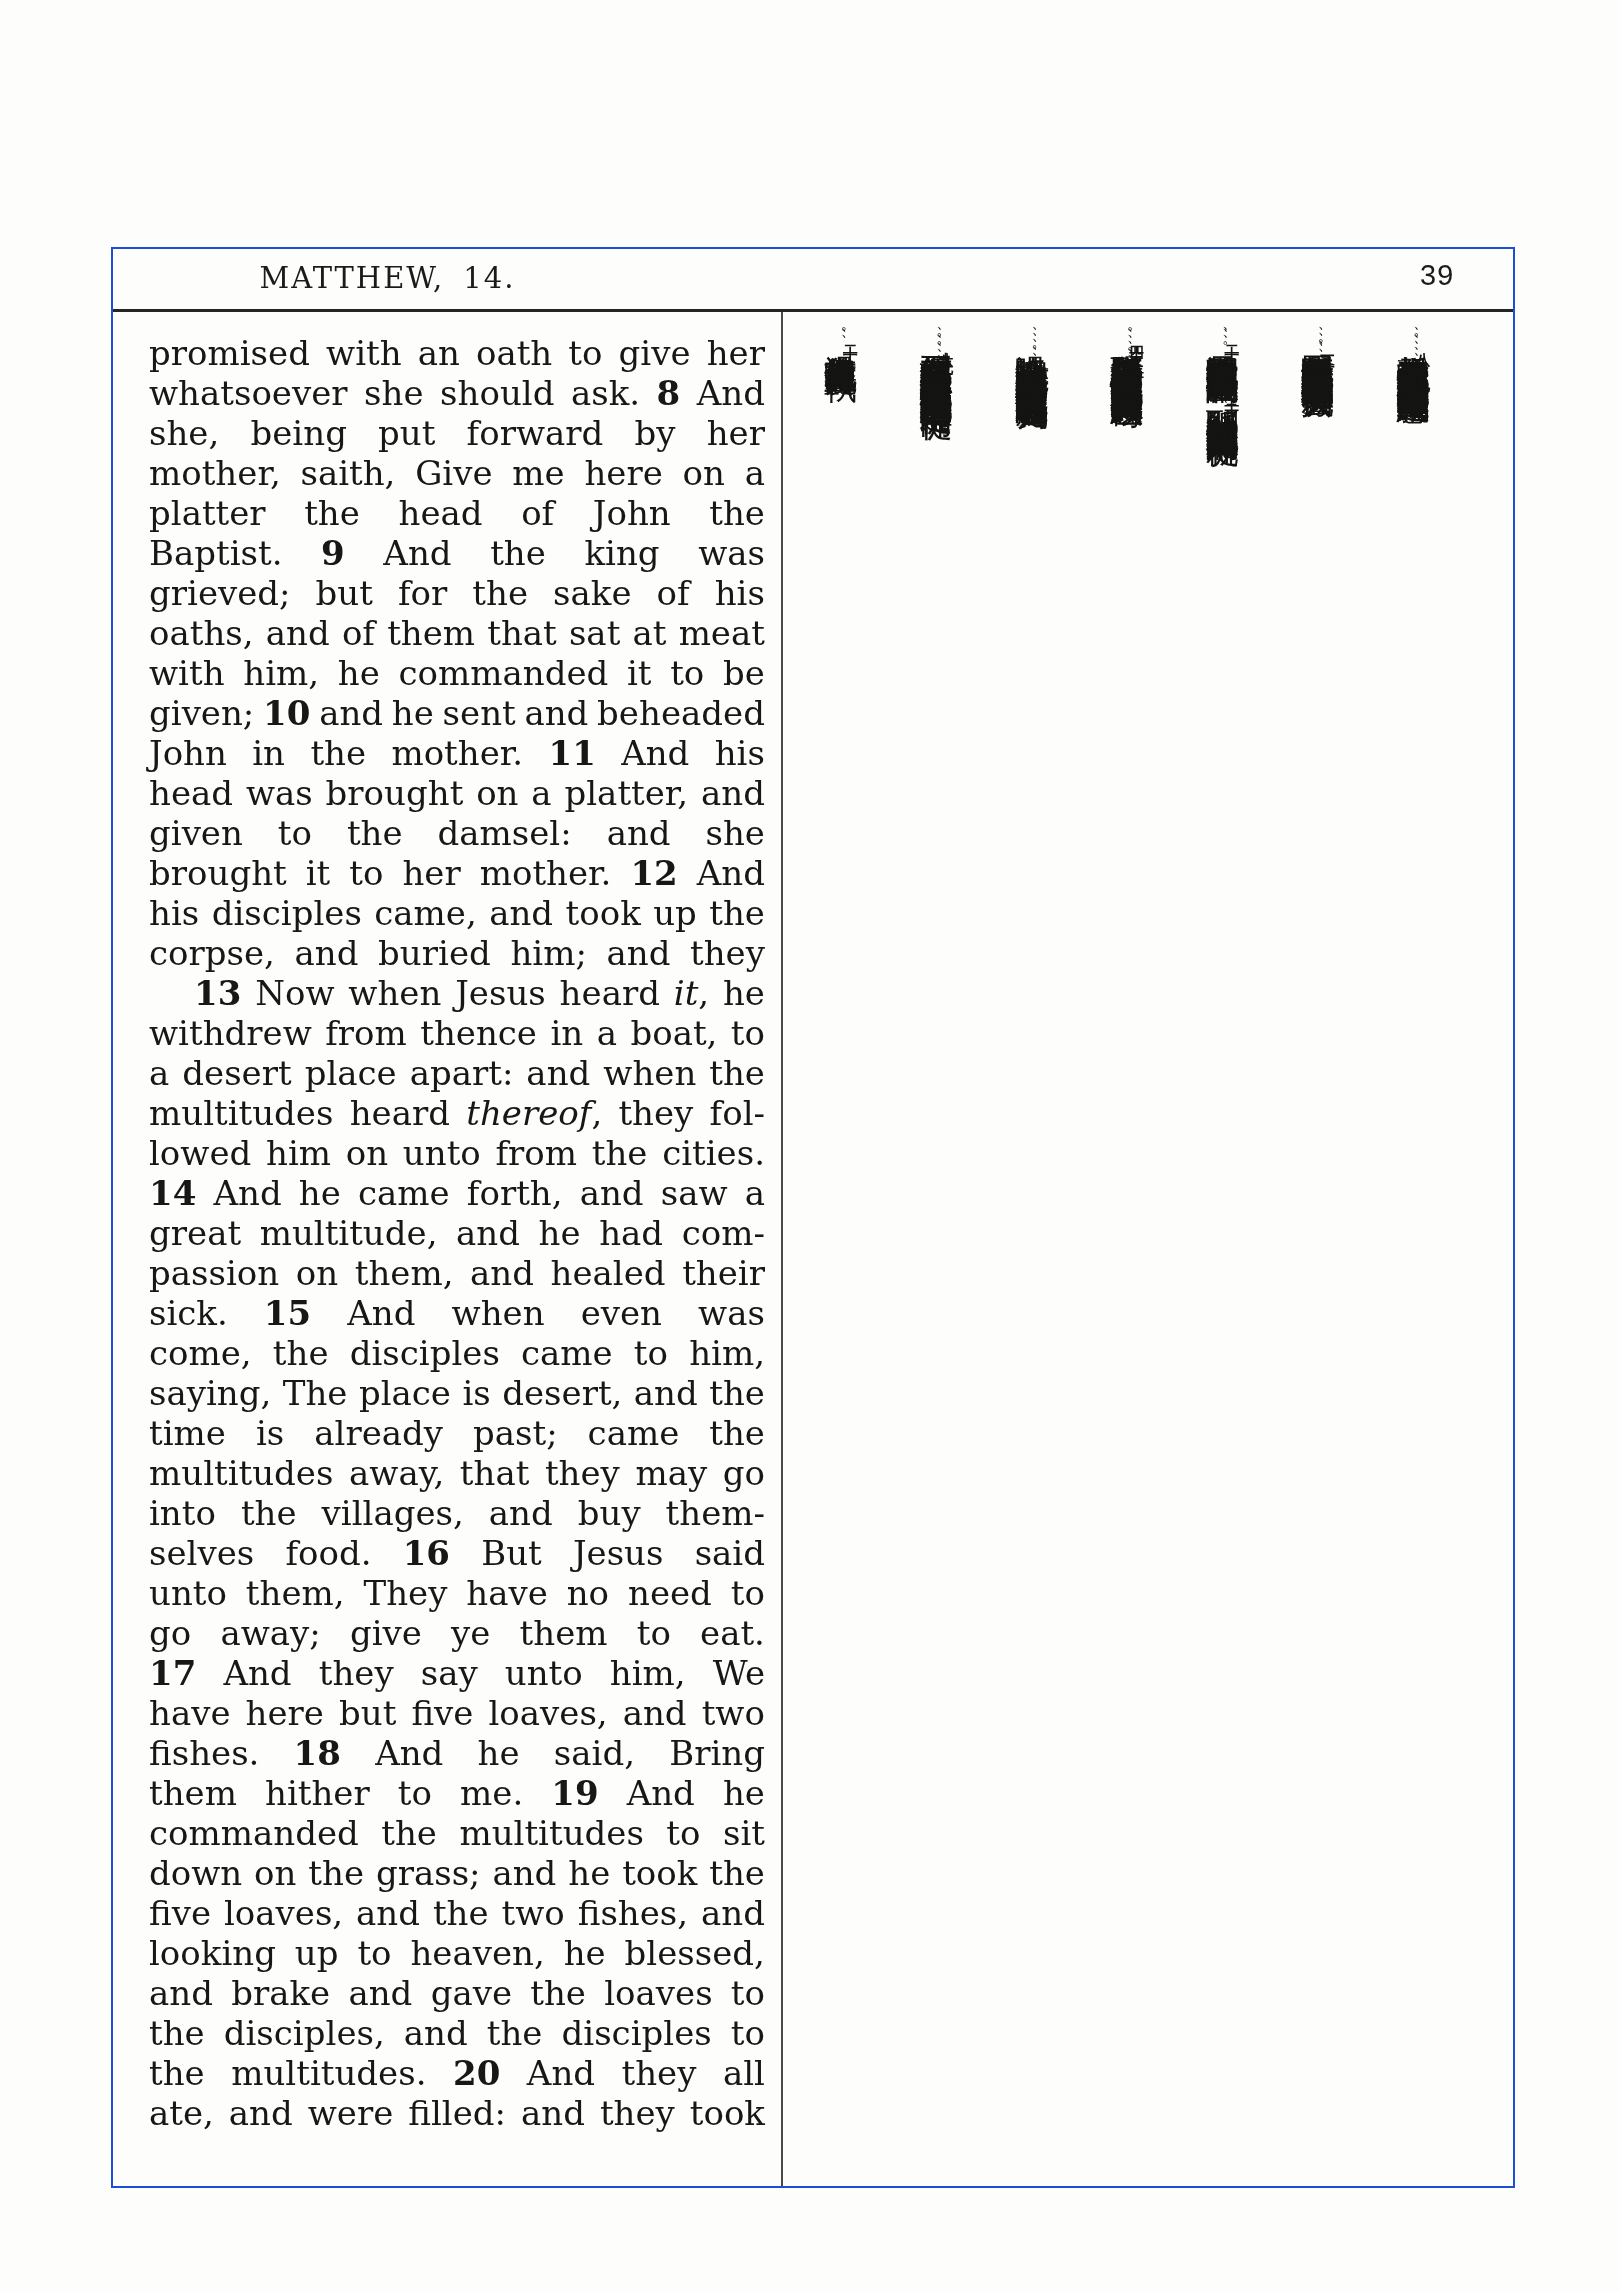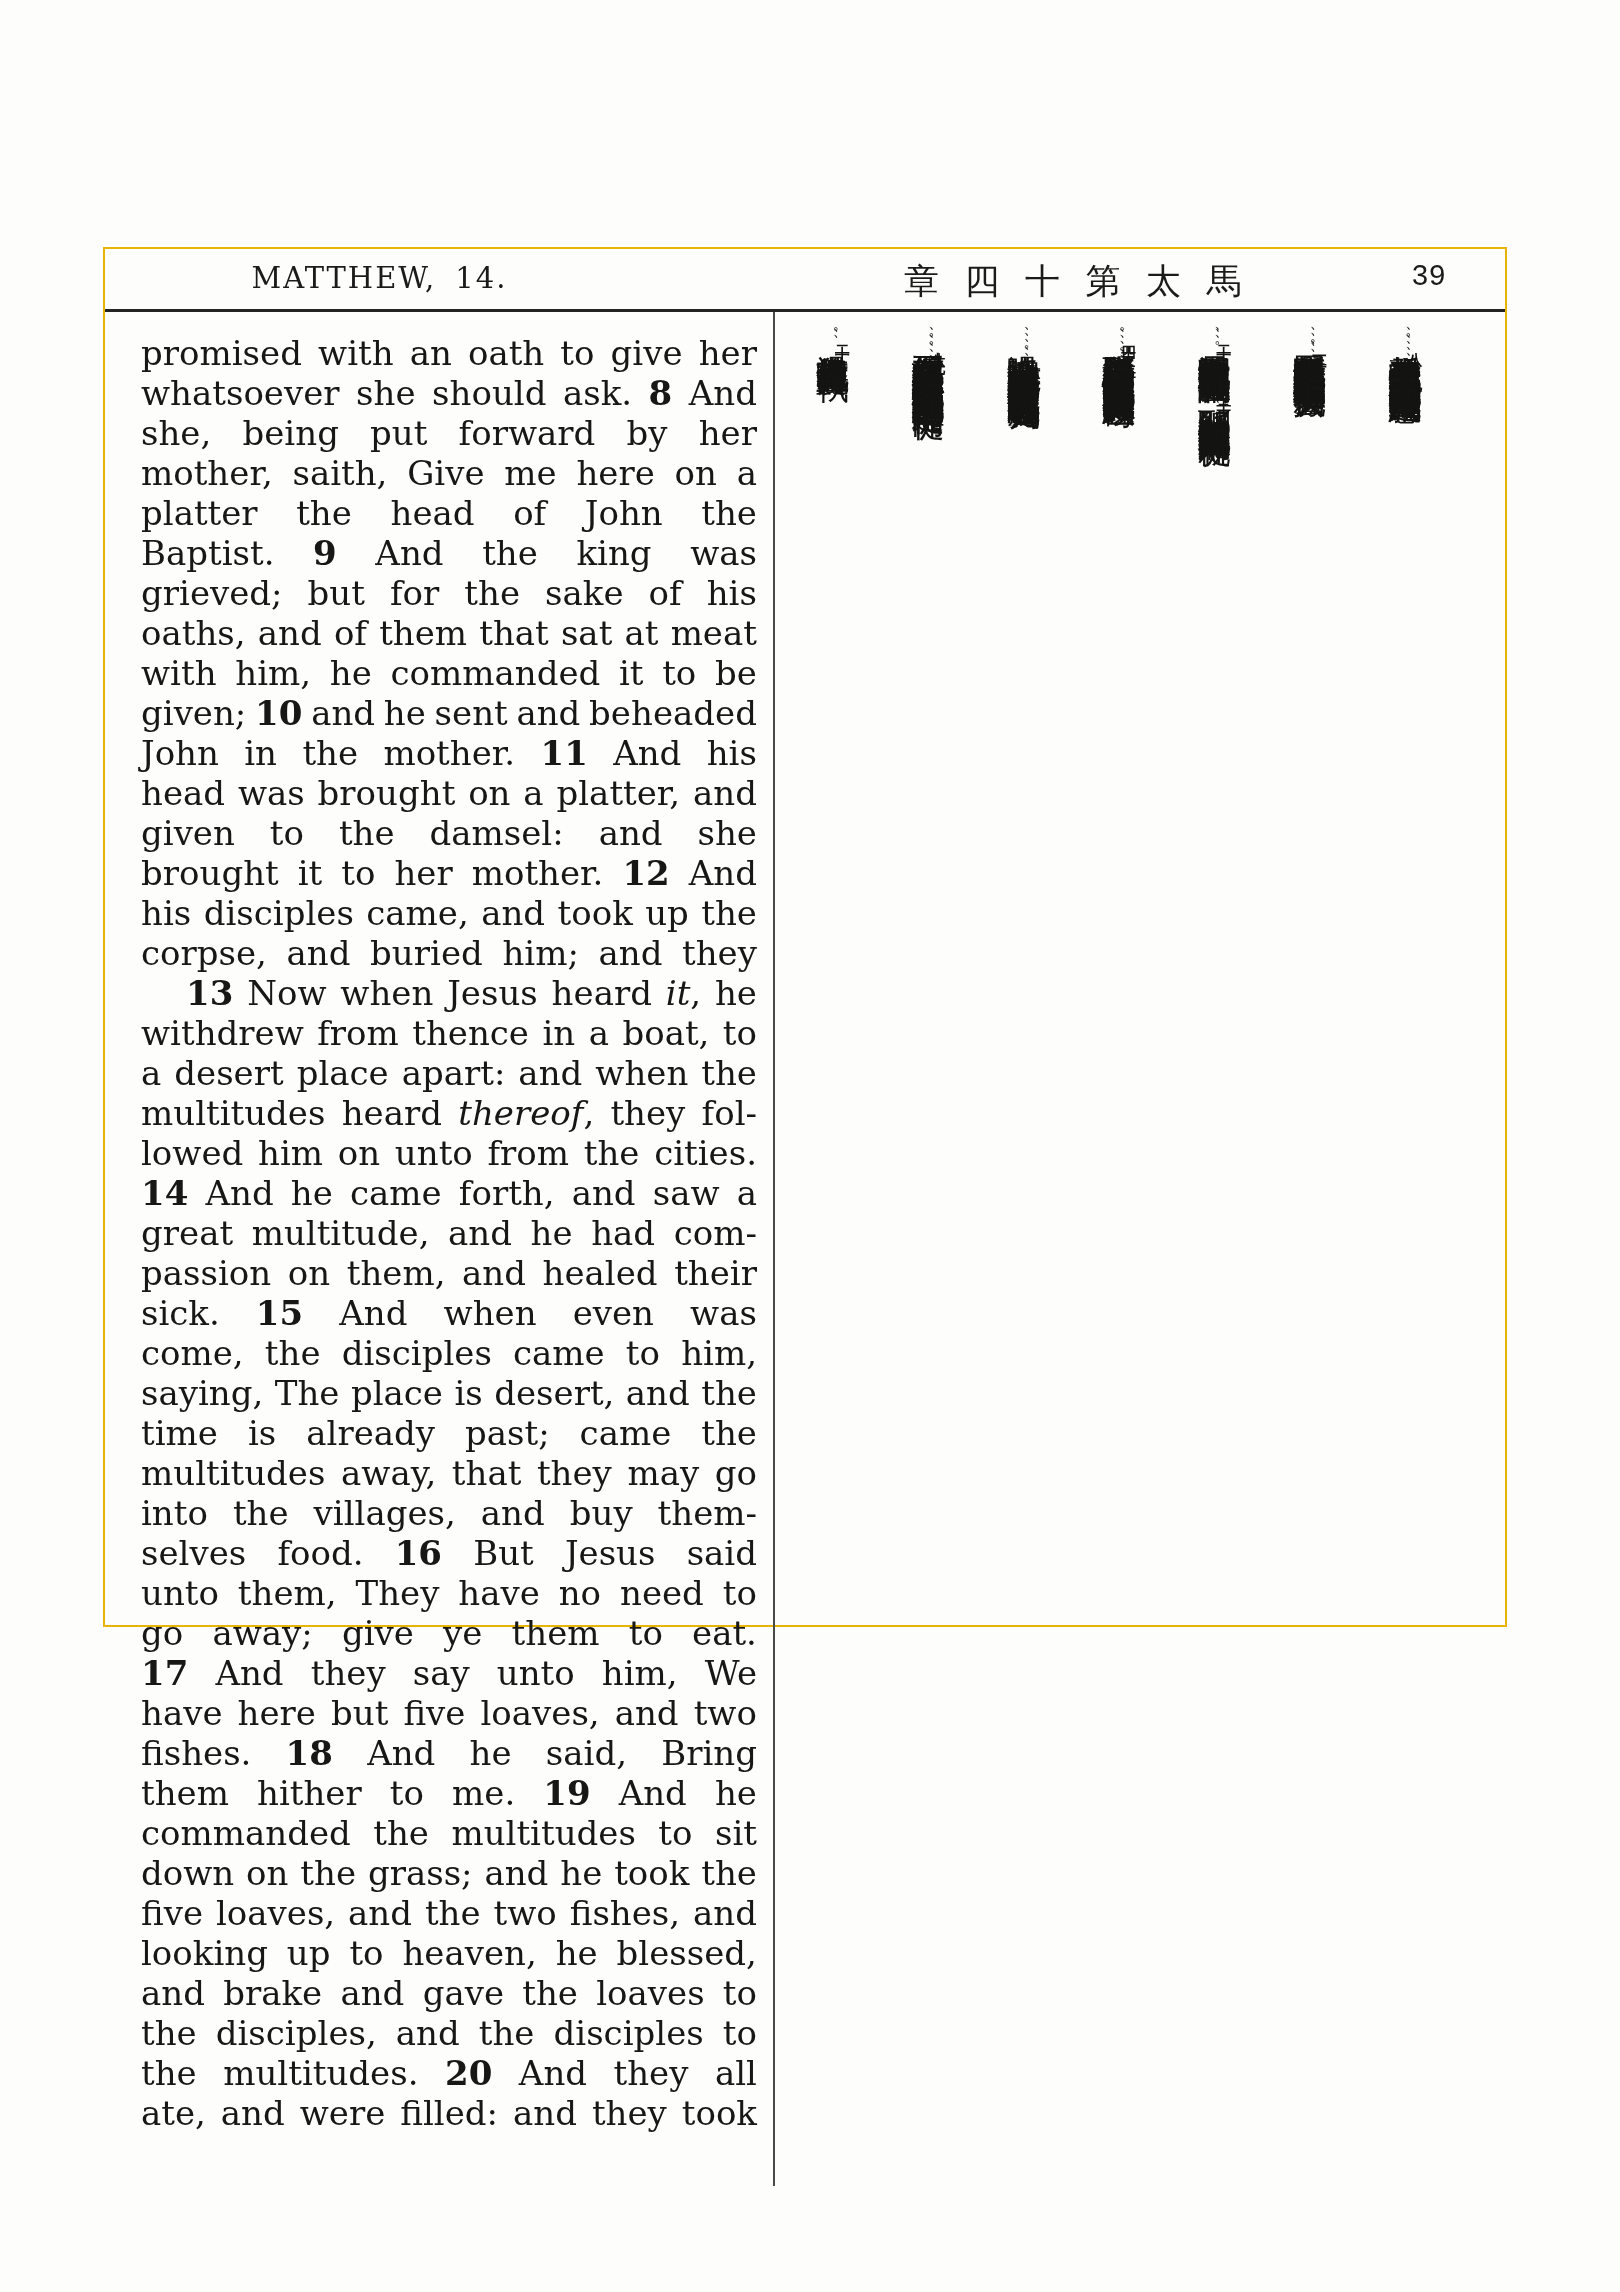--- a/index.html
+++ b/index.html
@@ -1,18 +1,18 @@
 <!DOCTYPE html>
 <html><head>
 <meta charset="utf-8">
 <style>
   html,body{margin:0;padding:0;background:#ffffff;}
   .page{position:relative;width:1620px;height:2293px;background:#fdfdfb;overflow:hidden;color:#1b1b1b;}
-  .frame{position:absolute;left:103px;top:247px;width:1404px;height:1380px;
-         border:2px solid #eab308;box-sizing:border-box;}
+  .frame{position:absolute;left:111px;top:247px;width:1404px;height:1941px;
+         border:2px solid #1d4ed8;box-sizing:border-box;}
   .header{position:absolute;left:0;top:0;width:100%;height:63px;border-bottom:3.9px solid #242422;box-sizing:border-box;}
   .h-en{position:absolute;left:0;top:11.8px;width:549px;text-align:center;
         font-family:"DejaVu Serif",serif;font-size:29px;letter-spacing:2px;word-spacing:7.8px;}
   .h-cn{position:absolute;left:706px;top:8.8px;width:549px;text-align:center;
         font-family:"DejaVu Sans",sans-serif;font-size:35px;letter-spacing:25.5px;white-space:nowrap;}
   .h-num{position:absolute;right:59px;top:11.8px;font-family:Liberation Mono, monospace;font-size:29px;}
   .divider{position:absolute;left:668px;top:63px;height:1874px;width:0;border-left:2px solid #4a4a48;}
   
   .en-col{position:absolute;left:36px;top:84px;width:616px;
           font-family:"DejaVu Serif",serif;font-size:34px;color:#171715;}
@@ -34,21 +34,20 @@
   .pn{border-right:2.9px solid #222;padding-right:2px;}
 </style>
 </head>
 <body>
 
 <div class="page">
   <div class="frame">
 
     <div class="header">
       <div class="h-en">MATTHEW, 14.</div>
-      <div class="h-cn">章四十第太馬</div>
       <div class="h-num">39</div>
     </div>
 
     <div class="divider"></div>
 
     <div class="en-col">
         <div class="en-line">
           <span>promised</span>
           <span>with</span>
           <span>an</span>

